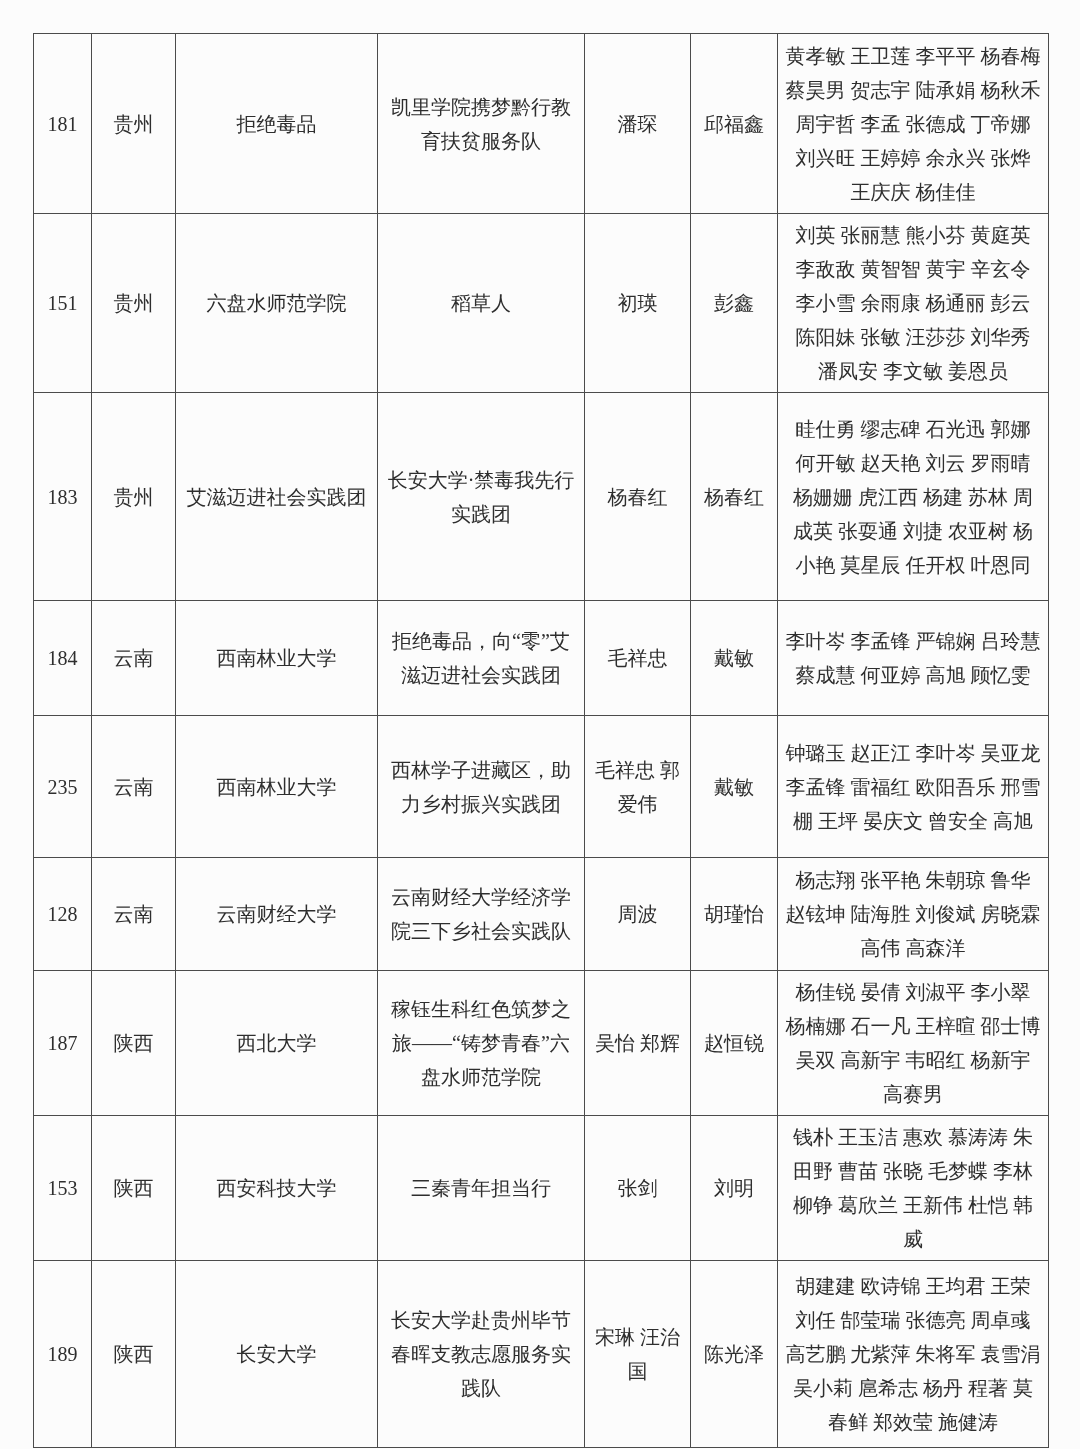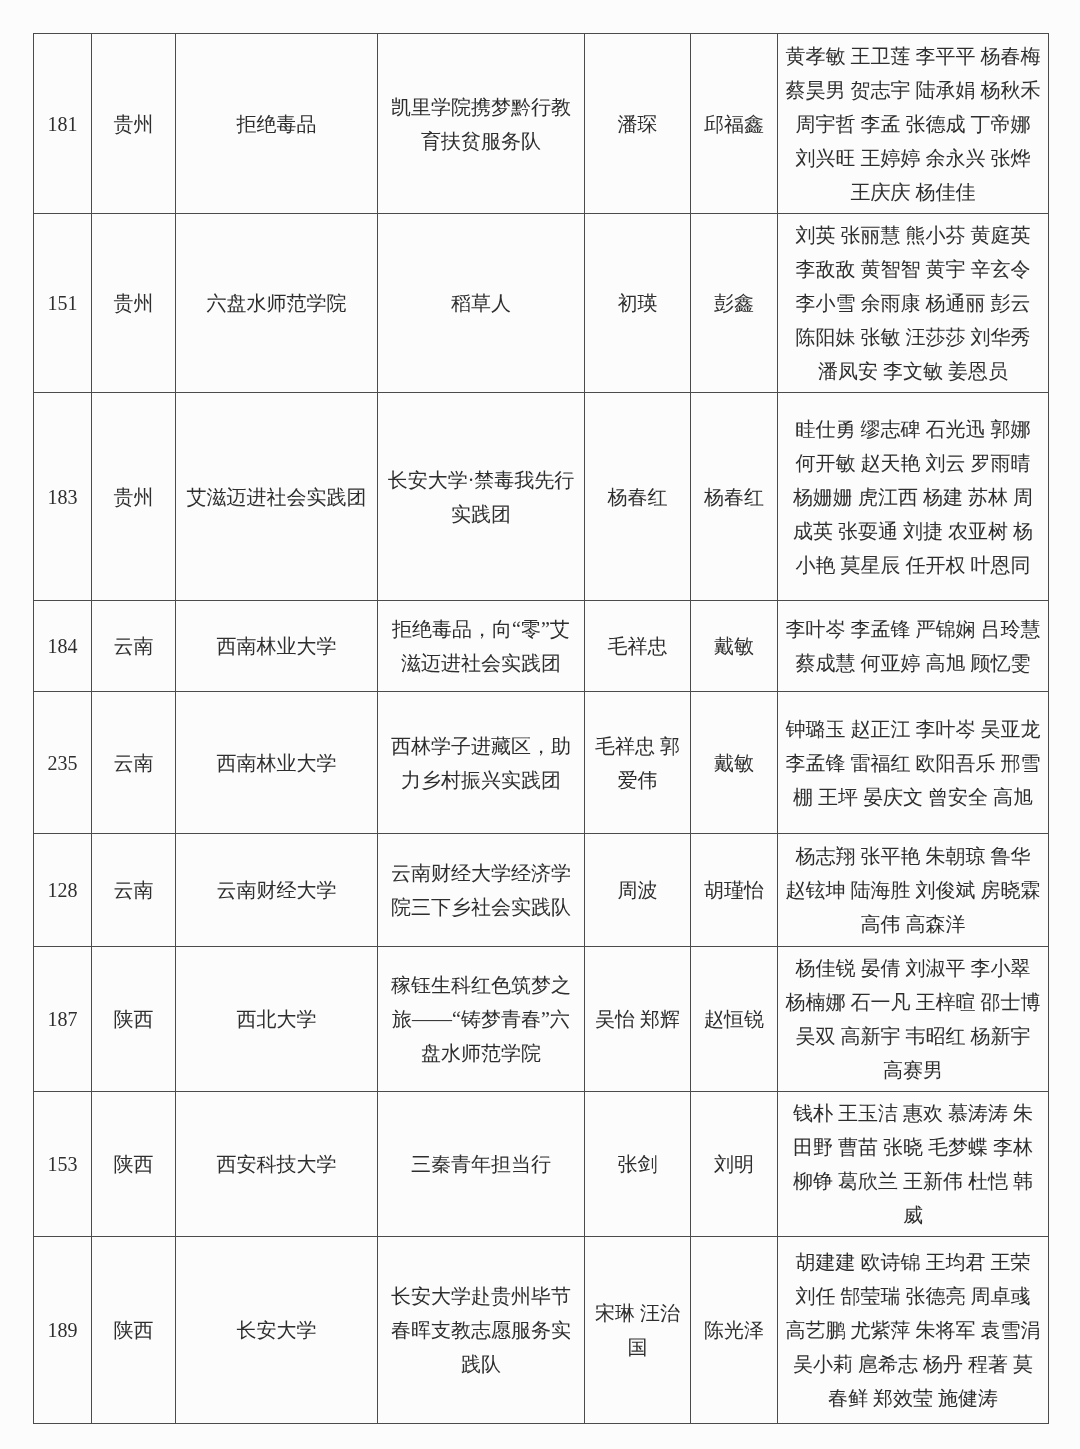--- a/index.html
+++ b/index.html
@@ -39,21 +39,21 @@
   col.c-prov    { width: 84px; }
   col.c-school  { width: 202px; }
   col.c-team    { width: 207px; }
   col.c-advisor { width: 106px; }
   col.c-leader  { width: 87px; }
   col.c-members { width: 271px; }
 
   tbody tr:nth-child(1) { height: 180px; }
   tbody tr:nth-child(2) { height: 177px; }
   tbody tr:nth-child(3) { height: 208px; }
-  tbody tr:nth-child(4) { height: 91px; }
+  tbody tr:nth-child(4) { height: 115px; }
   tbody tr:nth-child(5) { height: 142px; }
   tbody tr:nth-child(6) { height: 113px; }
   tbody tr:nth-child(7) { height: 140px; }
   tbody tr:nth-child(8) { height: 145px; }
   tbody tr:nth-child(9) { height: 187px; }
 
   td.cell-members { padding: 6px 10px; }
   td.cell-team    { padding: 6px 8px; }
 </style>
 </head>

